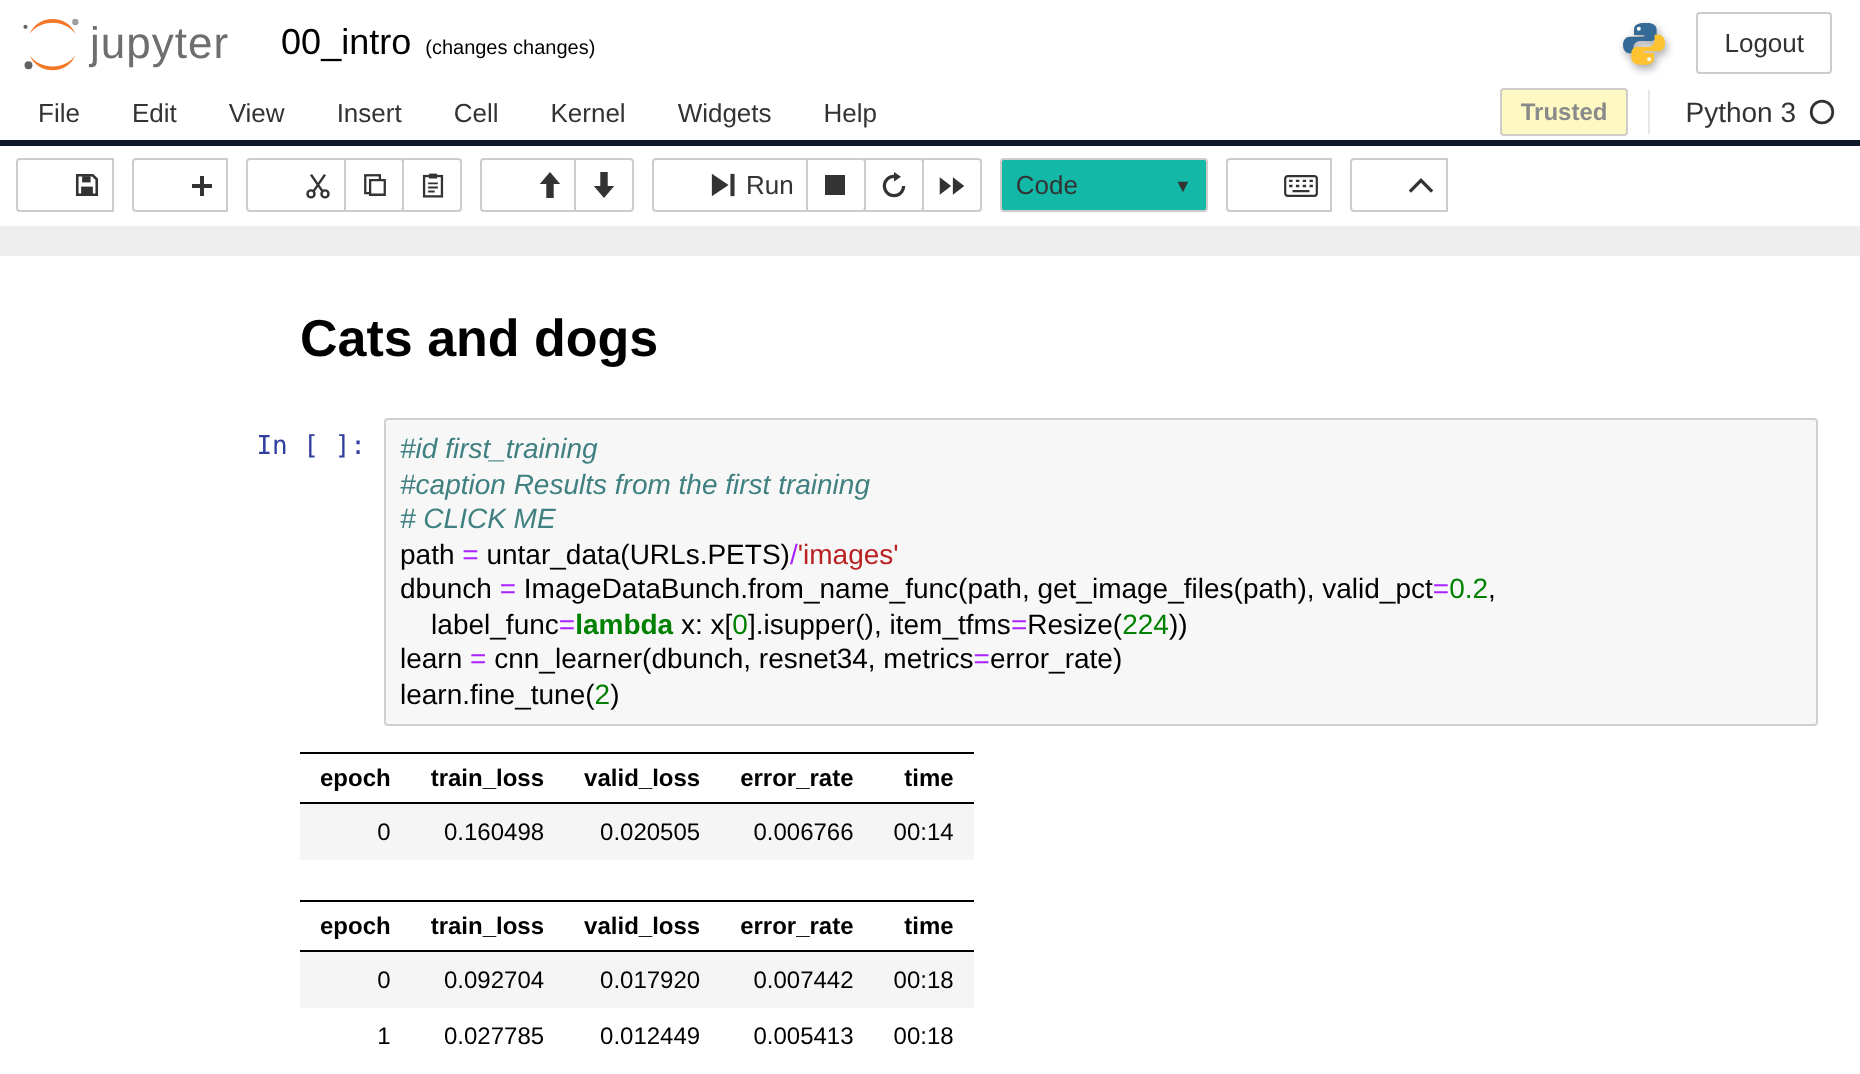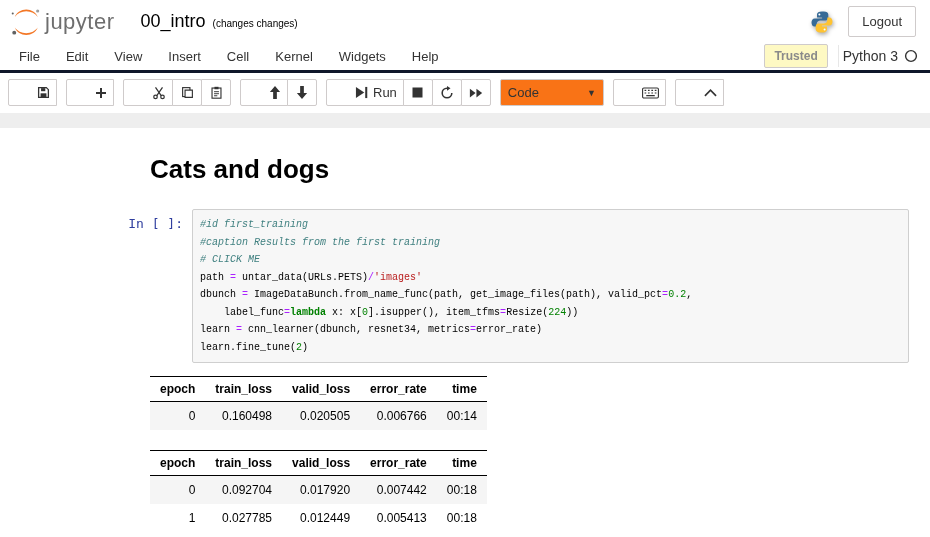--- a/index.html
+++ b/index.html
@@ -35,42 +35,42 @@
     padding:0 6px; height:31px;
   }
   .menu-item {
     padding:7px 13px; font-size:13px; color:#333; cursor:pointer;
   }
   .menubar-right { margin-left:auto; display:flex; align-items:center; gap:10px; padding-right:6px;}
   .trusted-btn {
     border:1px solid #cfcbcb; border-radius:2px; background:#fef9c3;
     color:#8a8a8a; font-size:12px; padding:4px 9px; cursor:default;font-weight:bold;
   }
-  .kernel-wrap { display:flex; align-items:center; gap:6px; border-left:1px solid #e7e7e7; padding-left:4px; height:22px;}
+  .kernel-wrap { display:flex; align-items:center; gap:6px; border-left:1px solid #e7e7e7; padding-left:18px; height:22px;}
   .kernel-name { font-size:14px; color:#333; }
 
   
   .toolbar {
     display:flex; align-items:center; gap:9px;
     padding:6px 8px 7px 8px;
   }
   .btn-group { display:flex; }
   .tb-btn {
     min-width:30px; height:27px; background:#fff;
     border:1px solid #cfcbcb; border-radius:2px;
     display:flex; align-items:center; justify-content:center;
     cursor:pointer; color:#333; font-size:13px; padding:0 6px; gap:5px;
   }
   .btn-group .tb-btn + .tb-btn { margin-left:-1px; border-radius:0 2px 2px 0; }
   .btn-group .tb-btn:first-child { border-radius:2px 0 0 2px;padding-left:28px; }
   .run-label { font-size:13px; }
   .cell-type-select {
     width:104px; height:27px; border:1px solid #cfcbcb; border-radius:2px;
     display:flex; align-items:center; justify-content:space-between;
-    padding:0 7px; font-size:13px; background:#f97316; cursor:pointer;
+    padding:0 7px; font-size:13px; background:#14b8a6; cursor:pointer;
   }
   .caret-down { font-size:9px; color:#333; }
 
   
   .strip { height:15px; background:#eeeeee; }
 
   
   .notebook { background:#fff; padding-top:26px; }
 
   .md-cell { padding-left:150px; margin-bottom:24px; }
@@ -78,21 +78,21 @@
 
   .code-cell { display:flex; padding-right:21px;margin-left:44px; }
   .prompt {
     width:148px; flex:0 0 148px; text-align:right; padding:7px 9px 0 0;
     font-family:"DejaVu Sans Mono", monospace; font-size:13px;
     color:#303F9F; user-select:none;
   }
   .input-area {
     flex:1; border:1px solid #cfcfcf; border-radius:2px;
     background:#f7f7f7; padding:6px 7px;
-    font-family:Liberation Mono, monospace; font-size:10px; line-height:17.5px;
+    font-family:Liberation Sans, sans-serif; font-size:14px; line-height:17.5px;
     color:#000; cursor:text;
   }
   .code-line { white-space:pre; }
   .tok-p { color:#000000; }
   .tok-c { color:#408080; font-style:italic; }
   .tok-k { color:#008000; font-weight:bold; }
   .tok-s { color:#BA2121; }
   .tok-n { color:#008000; }
   .tok-o { color:#AA22FF; }
 

